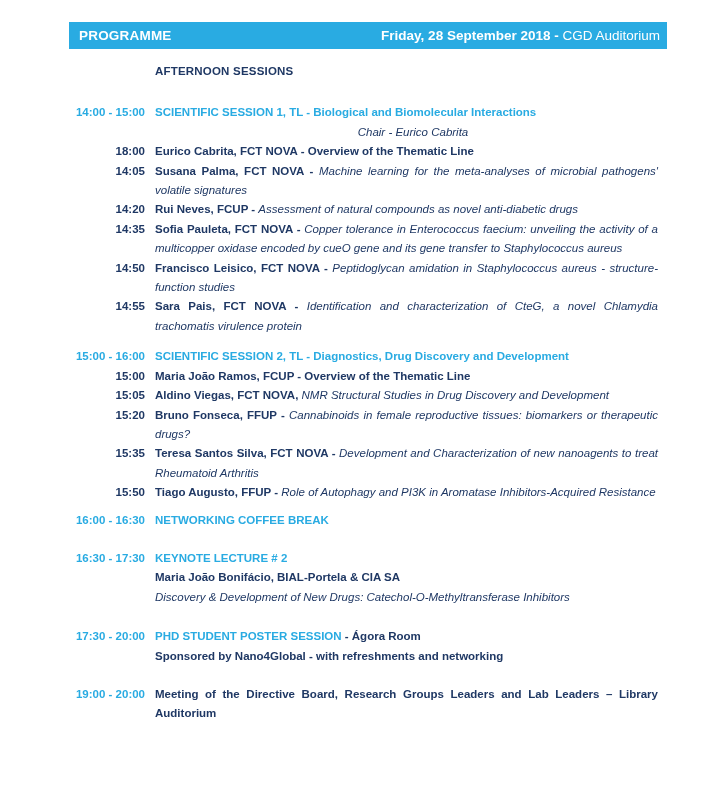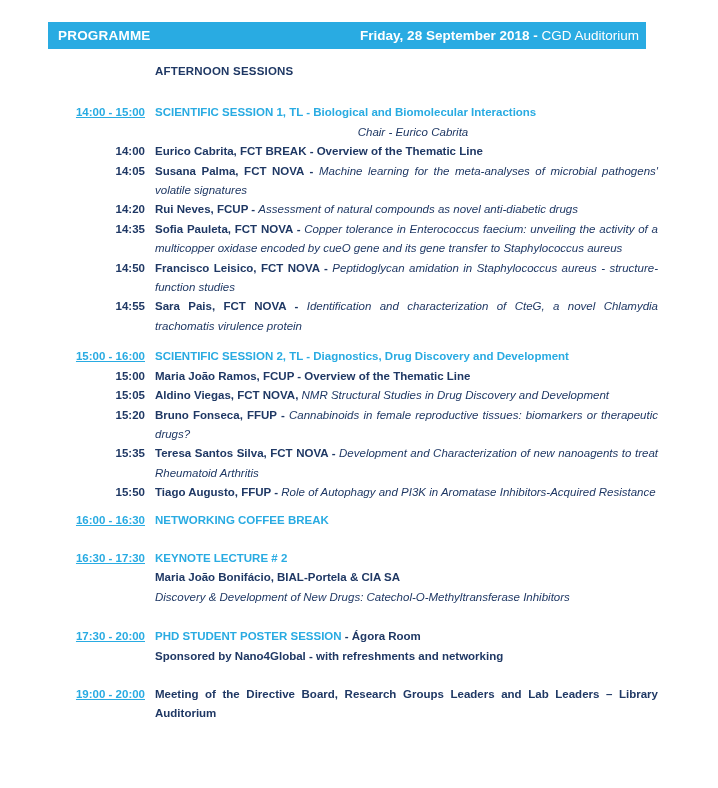--- a/index.html
+++ b/index.html
@@ -5,21 +5,21 @@
   html,body{margin:0;padding:0;background:#ffffff;}
   .page{
     position:relative;
     width:718px;height:788px;
     background:#ffffff;
     font-family:"Liberation Sans",sans-serif;
     color:#1F3864;
     overflow:hidden;
   }
   .header-bar{
-    position:absolute;left:48px;top:22px;width:598px;height:27px;
+    position:absolute;left:69px;top:22px;width:598px;height:27px;
     background:#29ABE2;color:#ffffff;
     display:flex;align-items:center;justify-content:space-between;
     box-sizing:border-box;padding:0 7px 0 10px;
     font-size:13.5px;
   }
   .header-bar .left{font-weight:700;letter-spacing:.2px;}
   .header-bar .right .db{font-weight:700;}
   .header-bar .right .dr{font-weight:400;}
   .content{
     position:absolute;left:60px;top:62px;width:598px;
@@ -30,21 +30,21 @@
   }
   .block{margin-top:0;}
   .mt-session1{margin-top:22px;}
   .mt-session2{margin-top:11px;}
   .mt-coffee{margin-top:8px;}
   .mt-keynote{margin-top:19px;}
   .mt-poster{margin-top:20px;}
   .mt-meeting{margin-top:19px;}
   .row{display:grid;grid-template-columns:85px 503px;column-gap:10px;}
   .time{text-align:right;font-weight:700;white-space:nowrap;}
-  .t-accent{color:#29ABE2;text-decoration:underline;}
+  .t-accent{color:#29ABE2;}
   .t-dark{color:#1F3864;}
   .txt{text-align:justify;}
   .c{color:#29ABE2;font-weight:700;}
   .b{color:#1F3864;font-weight:700;}
   .i{color:#1F3864;font-style:italic;font-weight:400;}
   .chair{padding-left:13px;font-style:italic;font-weight:400;color:#1F3864;text-align:center;}
 </style>
 </head>
 <body>
 
@@ -64,22 +64,22 @@
     <div class="block mt-session1">
       <div class="row">
         <div class="time t-accent">14:00 - 15:00</div>
         <div class="txt"><span class="c">SCIENTIFIC SESSION 1, TL - Biological and Biomolecular Interactions</span></div>
       </div>
       <div class="row">
         <div class="time"></div>
         <div class="txt chair">Chair - Eurico Cabrita</div>
       </div>
       <div class="row">
-        <div class="time t-dark">14:00</div>
-        <div class="txt"><span class="b">Eurico Cabrita, FCT BREAK - Overview of the Thematic Line</span></div>
+        <div class="time t-dark">18:00</div>
+        <div class="txt"><span class="b">Eurico Cabrita, FCT NOVA - Overview of the Thematic Line</span></div>
       </div>
       <div class="row">
         <div class="time t-dark">14:05</div>
         <div class="txt"><span class="b">Susana Palma, FCT NOVA - </span><span class="i">Machine learning for the meta-analyses of microbial pathogens' volatile signatures</span></div>
       </div>
       <div class="row">
         <div class="time t-dark">14:20</div>
         <div class="txt"><span class="b">Rui Neves, FCUP - </span><span class="i">Assessment of natural compounds as novel anti-diabetic drugs</span></div>
       </div>
       <div class="row">

